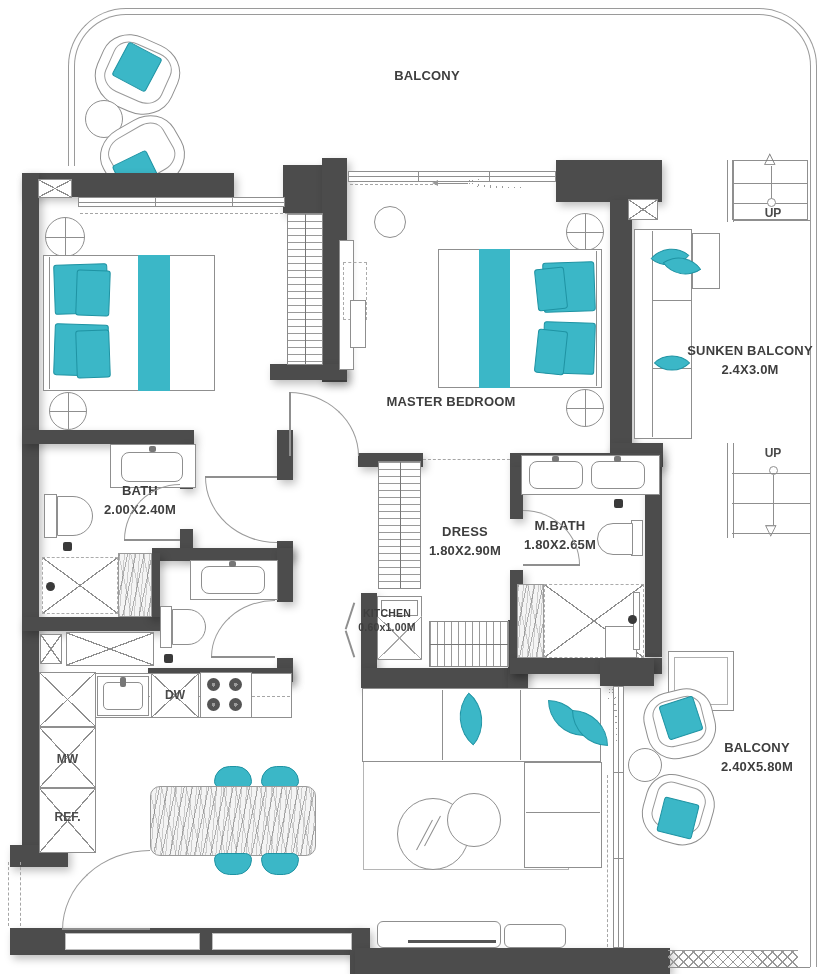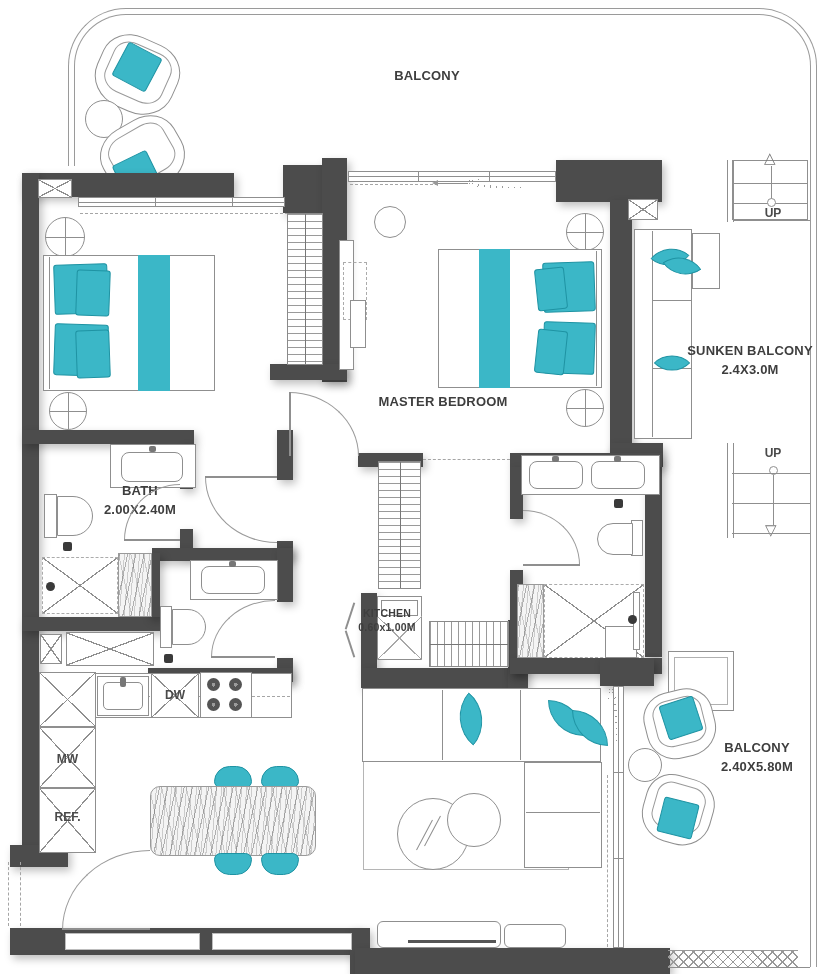--- a/index.html
+++ b/index.html
@@ -180,21 +180,21 @@
   <div class="box" style="left:350px;top:300px;width:16px;height:48px;"></div>
   <div class="crossc" style="left:566px;top:213px;width:38px;height:38px;"></div>
   <div class="box" style="left:438px;top:249px;width:164px;height:139px;"></div>
   <div class="ln" style="left:596px;top:251px;width:1px;height:135px;"></div>
   <div class="teal" style="left:479px;top:249px;width:31px;height:139px;"></div>
   <div class="pillow" style="left:543px;top:262px;width:52px;height:50px;transform:rotate(-2deg);"></div>
   <div class="pillow" style="left:536px;top:268px;width:30px;height:42px;transform:rotate(-6deg);"></div>
   <div class="pillow" style="left:543px;top:322px;width:52px;height:52px;transform:rotate(2deg);"></div>
   <div class="pillow" style="left:536px;top:330px;width:30px;height:44px;transform:rotate(6deg);"></div>
   <div class="crossc" style="left:566px;top:389px;width:38px;height:38px;"></div>
-  <div class="rlabel" style="left:331px;top:393px;width:224px;">
+  <div class="rlabel" style="left:339px;top:393px;width:224px;">
     <span>MASTER BEDROOM</span>
   </div>
 
   <div class="box" style="left:634px;top:229px;width:58px;height:210px;"></div>
   <div class="ln" style="left:652px;top:231px;width:1px;height:206px;"></div>
   <div class="ln" style="left:652px;top:300px;width:40px;height:1px;"></div>
   <div class="ln" style="left:652px;top:368px;width:40px;height:1px;"></div>
   <div class="box" style="left:692px;top:233px;width:28px;height:56px;"></div>
   <div class="leaf" style="left:656px;top:243px;width:28px;height:28px;transform:rotate(40deg);"></div>
   <div class="leaf" style="left:668px;top:252px;width:28px;height:28px;transform:rotate(55deg);"></div>
@@ -223,20 +223,24 @@
 
   <div class="box" style="left:190px;top:560px;width:88px;height:40px;"></div>
   <div class="box" style="left:201px;top:566px;width:64px;height:28px;border-radius:8px;"></div>
   <div class="dot" style="left:229px;top:561px;width:7px;height:6px;background:#777;"></div>
   <div class="box" style="left:160px;top:606px;width:12px;height:42px;"></div>
   <div class="box" style="left:172px;top:609px;width:34px;height:36px;border-radius:0 20px 20px 0;"></div>
   <div class="dot" style="left:164px;top:654px;width:9px;height:9px;"></div>
 
   <div class="closet-v" style="left:378px;top:461px;width:43px;height:128px;"></div>
   <div class="closet-h" style="left:429px;top:621px;width:80px;height:46px;"></div>
+  <div class="rlabel" style="left:403px;top:523px;width:124px;">
+    <span>DRESS</span>
+    <span>1.80X2.90M</span>
+  </div>
 
   <div class="box" style="left:377px;top:596px;width:45px;height:64px;"></div>
   <div class="box" style="left:381px;top:600px;width:37px;height:16px;"></div>
   <div class="xlines" style="left:377px;top:616px;width:45px;height:44px;"></div>
   <div class="ln" style="left:349px;top:602px;width:2px;height:28px;transform:rotate(18deg);"></div>
   <div class="ln" style="left:349px;top:630px;width:2px;height:28px;transform:rotate(-18deg);"></div>
   <div class="rlabel small" style="left:350px;top:606px;width:74px;">
     <span>KITCHEN</span>
     <span>0.60x1.00M</span>
   </div>
@@ -247,20 +251,24 @@
   <div class="dot" style="left:552px;top:456px;width:7px;height:6px;background:#777;"></div>
   <div class="dot" style="left:614px;top:456px;width:7px;height:6px;background:#777;"></div>
   <div class="dot" style="left:614px;top:499px;width:9px;height:9px;"></div>
   <div class="box" style="left:631px;top:520px;width:12px;height:36px;"></div>
   <div class="box" style="left:597px;top:523px;width:36px;height:32px;border-radius:20px 0 0 20px;"></div>
   <div class="marble" style="left:517px;top:584px;width:27px;height:74px;"></div>
   <div class="xbox" style="left:544px;top:584px;width:100px;height:74px;border-style:dashed;border-color:#ababab;"></div>
   <div class="box" style="left:605px;top:626px;width:32px;height:32px;"></div>
   <div class="box" style="left:633px;top:592px;width:7px;height:58px;"></div>
   <div class="dot" style="left:628px;top:615px;width:9px;height:9px;border-radius:50%;"></div>
+  <div class="rlabel" style="left:498px;top:517px;width:124px;">
+    <span>M.BATH</span>
+    <span>1.80X2.65M</span>
+  </div>
 
   <div class="arc" style="left:205px;top:477px;width:72px;height:66px;border-left:1px solid #9a9a9a;border-bottom:1px solid #9a9a9a;border-bottom-left-radius:100%;"></div>
   <div class="ln" style="left:205px;top:476px;width:72px;height:1.5px;"></div>
   <div class="arc" style="left:289px;top:392px;width:70px;height:64px;border-top:1px solid #9a9a9a;border-right:1px solid #9a9a9a;border-top-right-radius:100%;"></div>
   <div class="ln" style="left:289px;top:392px;width:1.5px;height:64px;"></div>
   <div class="arc" style="left:124px;top:484px;width:56px;height:56px;border-top:1px solid #9a9a9a;border-left:1px solid #9a9a9a;border-top-left-radius:100%;"></div>
   <div class="ln" style="left:124px;top:539px;width:56px;height:1.5px;"></div>
   <div class="arc" style="left:211px;top:600px;width:64px;height:57px;border-top:1px solid #9a9a9a;border-left:1px solid #9a9a9a;border-top-left-radius:100%;"></div>
   <div class="ln" style="left:211px;top:656px;width:64px;height:1.5px;"></div>
   <div class="arc" style="left:523px;top:510px;width:57px;height:55px;border-top:1px solid #9a9a9a;border-right:1px solid #9a9a9a;border-top-right-radius:100%;"></div>

